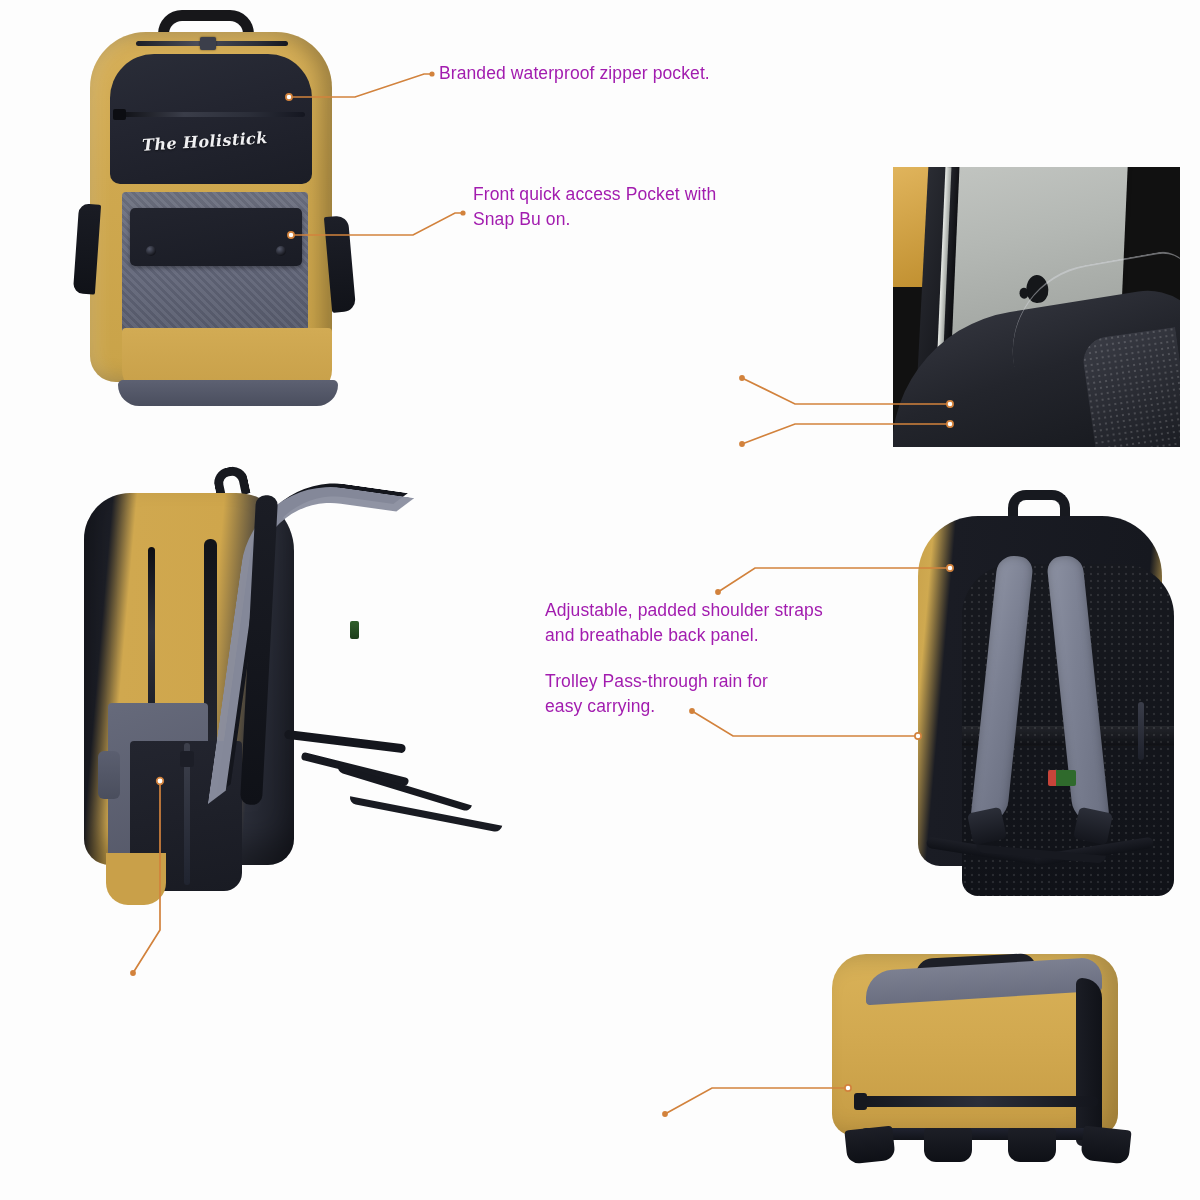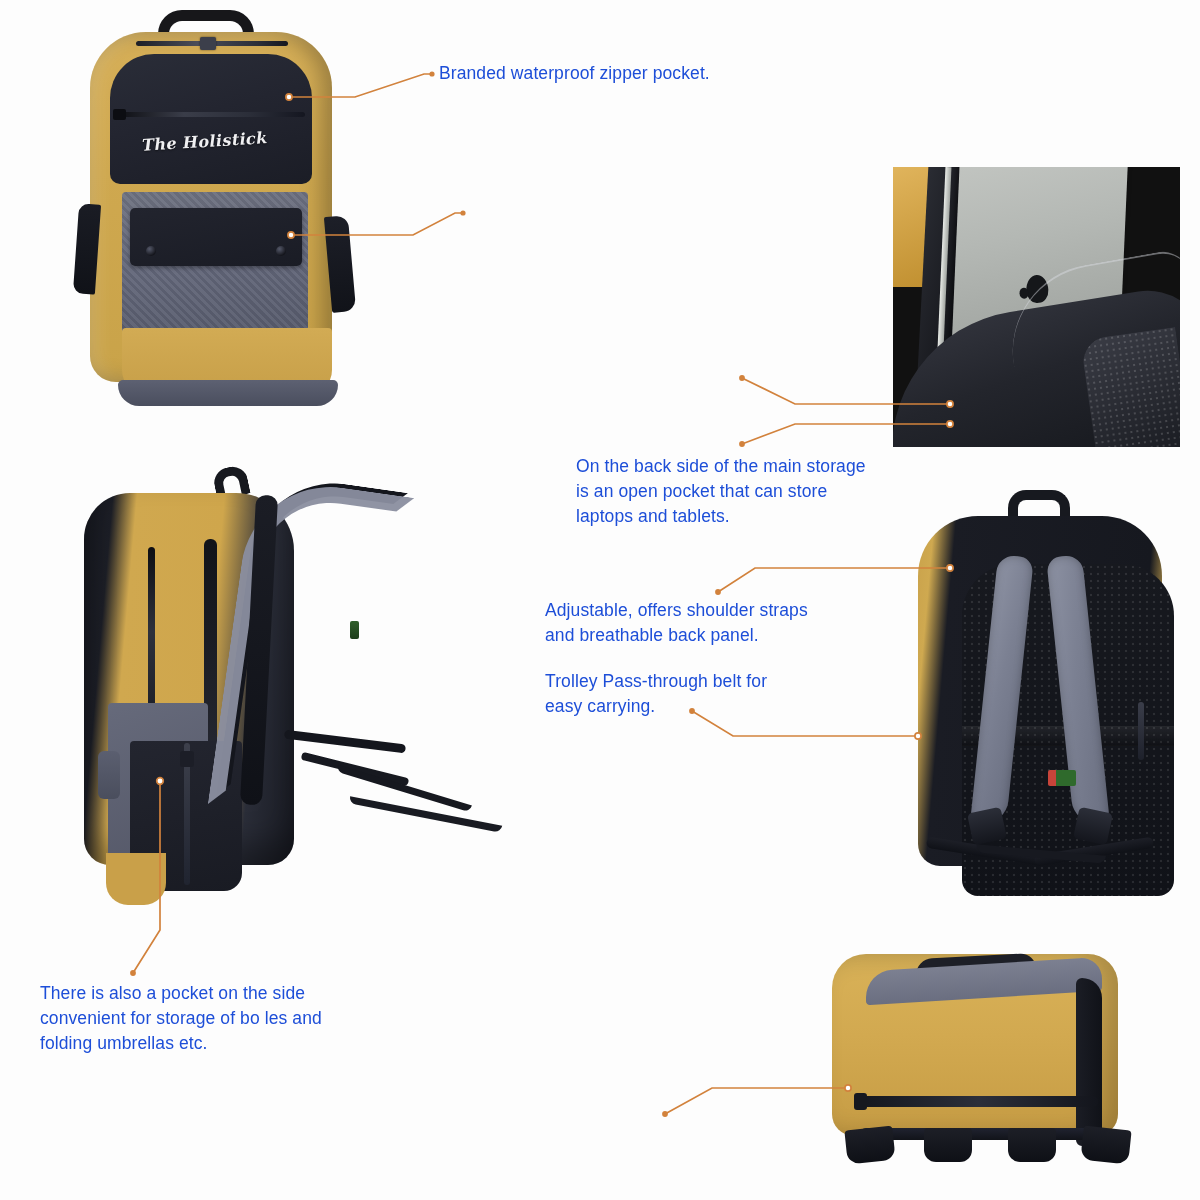--- a/index.html
+++ b/index.html
@@ -19,21 +19,21 @@
     height: 1200px;
     background: #fdfdfd;
     overflow: hidden;
   }
 
   
   .callout {
     position: absolute;
     font-size: 17.5px;
     line-height: 1.42;
-    color: #1d4ed8;
+    color: #a21caf;
     letter-spacing: 0.1px;
     white-space: pre-line;
   }
 
   
   #leaders {
     position: absolute;
     left: 0; top: 0;
     width: 1200px;
     height: 1200px;
@@ -565,30 +565,26 @@
 
     <g>
       <path class="leader-path" d="M665,1114 L712,1088 L848,1088"></path>
       <circle class="leader-dot" cx="665" cy="1114" r="2.9"></circle>
       <circle class="leader-ring" cx="848" cy="1088" r="3.1"></circle>
     </g>
   </svg>
 
   <div class="callout" style="left:439px; top:61px;">Branded waterproof zipper pocket.</div>
 
-
-
-  <div class="callout" style="left:576px; top:454px;">On the back side of the main storage
-is an open pocket that can store
-laptops and tablets.</div>
-
-  <div class="callout" style="left:545px; top:598px;">Adjustable, offers shoulder straps
+  <div class="callout" style="left:473px; top:182px;">Front quick access Pocket with
+Snap Bu on.</div>
+
+
+
+  <div class="callout" style="left:545px; top:598px;">Adjustable, padded shoulder straps
 and breathable back panel.</div>
 
-  <div class="callout" style="left:545px; top:669px;">Trolley Pass-through belt for
+  <div class="callout" style="left:545px; top:669px;">Trolley Pass-through rain for
 easy carrying.</div>
 
-  <div class="callout" style="left:40px; top:981px;">There is also a pocket on the side
-convenient for storage of bo les and
-folding umbrellas etc.</div>
 
 
 </div>
 
 </body></html>

